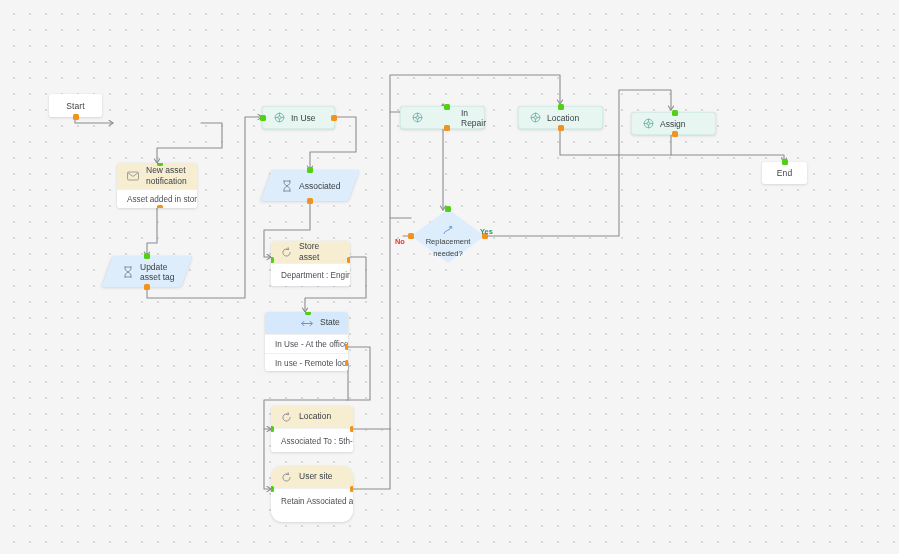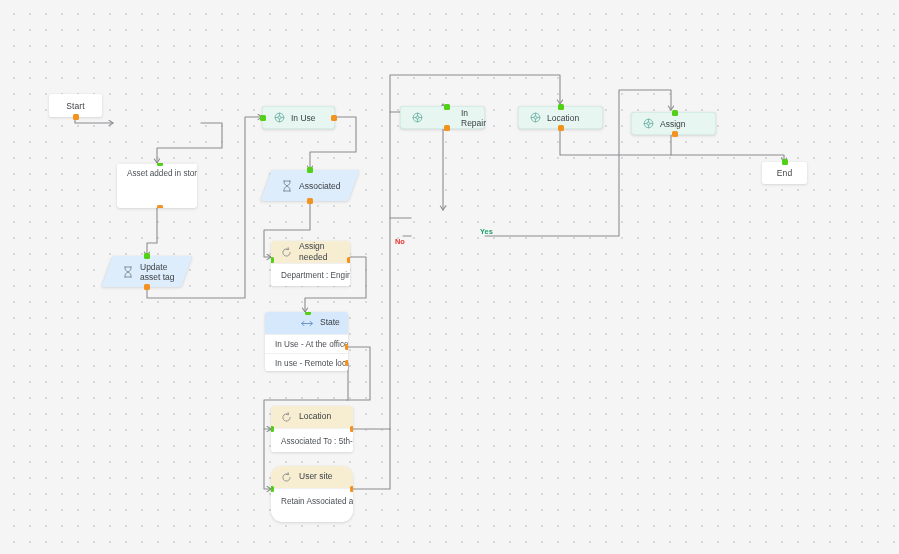--- a/index.html
+++ b/index.html
@@ -146,20 +146,32 @@
     </g>
   </svg>
 
   <div class="node terminal shadow" style="left:49px;top:94px;width:53px;height:23px;">
     <span>Start</span>
     <span class="port out" style="left:50%;bottom:-3px;transform:translateX(-50%);"></span>
   </div>
 
 
   <div class="node card shadow" style="left:117px;top:163px;width:80px;height:45px;">
+    <div class="chead cream" style="height:26px;">
+      <span class="ico">
+        <svg width="12" height="10" viewBox="0 0 16 12">
+          <rect x="0.7" y="0.7" width="14.6" height="10.6" rx="1.4" fill="none" stroke="#8e8e93" stroke-width="1.1"></rect>
+          <path d="M1.6 2 L8 6.6 L14.4 2" fill="none" stroke="#8e8e93" stroke-width="1.1" stroke-linecap="round" stroke-linejoin="round"></path>
+        </svg>
+      </span>
+      <span class="twoline">
+        <span>New asset</span>
+        <span>notification</span>
+      </span>
+    </div>
     <div class="crow" style="height:19px;">
       <span>Asset added in store</span>
     </div>
     <span class="port in" style="left:40px;top:-3px;"></span>
     <span class="port out" style="left:40px;bottom:-3px;"></span>
   </div>
 
   <div class="para" style="left:107px;top:256px;width:80px;height:31px;">
     <div class="pshape shadow"></div>
     <div class="ptext">
@@ -204,21 +216,21 @@
   </div>
 
   <div class="node card shadow" style="left:271px;top:241px;width:79px;height:45px;">
     <div class="chead cream" style="height:22px;">
       <span class="ico">
         <svg width="11" height="11" viewBox="0 0 14 14">
           <path d="M11.6 7 A4.6 4.6 0 1 1 9.3 3" fill="none" stroke="#8e8e93" stroke-width="1.2" stroke-linecap="round"></path>
           <path d="M9.1 0.8 L9.6 3.4 L7 3.1" fill="none" stroke="#8e8e93" stroke-width="1.2" stroke-linecap="round" stroke-linejoin="round"></path>
         </svg>
       </span>
-      <span>Assign needed</span>
+      <span>Store asset</span>
     </div>
     <div class="crow" style="height:23px;">
       <span>Department : Engine...</span>
     </div>
     <span class="port in" style="left:-3px;top:16px;"></span>
     <span class="port out" style="right:-3px;top:16px;"></span>
   </div>
 
   <div class="node card shadow" style="left:265px;top:312px;width:83px;height:59px;">
     <div class="chead blue" style="height:22px;padding-left:36px;">
@@ -306,20 +318,36 @@
         <circle cx="8" cy="8" r="6.3" fill="none" stroke="#5aa89a" stroke-width="1.1"></circle>
         <circle cx="8" cy="8" r="2.3" fill="none" stroke="#5aa89a" stroke-width="1.1"></circle>
         <path d="M8 1.7 L8 5.7 M8 10.3 L8 14.3 M1.7 8 L5.7 8 M10.3 8 L14.3 8" stroke="#5aa89a" stroke-width="1" stroke-linecap="round"></path>
       </svg>
     </span>
     <span>Assign</span>
     <span class="port in" style="left:40px;top:-3px;"></span>
     <span class="port out" style="left:40px;bottom:-3px;"></span>
   </div>
 
+  <div class="diamond-wrap" style="left:411px;top:209px;width:74px;height:54px;">
+    <div class="dshape"></div>
+    <div class="dicon">
+      <svg width="11" height="10" viewBox="0 0 14 12">
+        <path d="M2 10.5 C2 6 11 7 11 1.8" fill="none" stroke="#5b8cc4" stroke-width="1.1" stroke-linecap="round"></path>
+        <path d="M8.6 2.4 L11.2 1.2 L12 3.8" fill="none" stroke="#5b8cc4" stroke-width="1.1" stroke-linecap="round" stroke-linejoin="round"></path>
+      </svg>
+    </div>
+    <div class="dtext" style="padding-top:12px;">
+      <span>Replacement</span>
+      <span>needed?</span>
+    </div>
+    <span class="port in" style="left:50%;top:-3px;transform:translateX(-50%);"></span>
+    <span class="port out" style="left:-3px;top:50%;transform:translateY(-50%);"></span>
+    <span class="port out" style="right:-3px;top:50%;transform:translateY(-50%);"></span>
+  </div>
 
   <div class="elabel no" style="left:395px;top:237px;">No</div>
   <div class="elabel yes" style="left:480px;top:227px;">Yes</div>
 
   <div class="node terminal shadow" style="left:762px;top:162px;width:45px;height:22px;">
     <span>End</span>
     <span class="port in" style="left:50%;top:-3px;transform:translateX(-50%);"></span>
   </div>
 
 </div>

